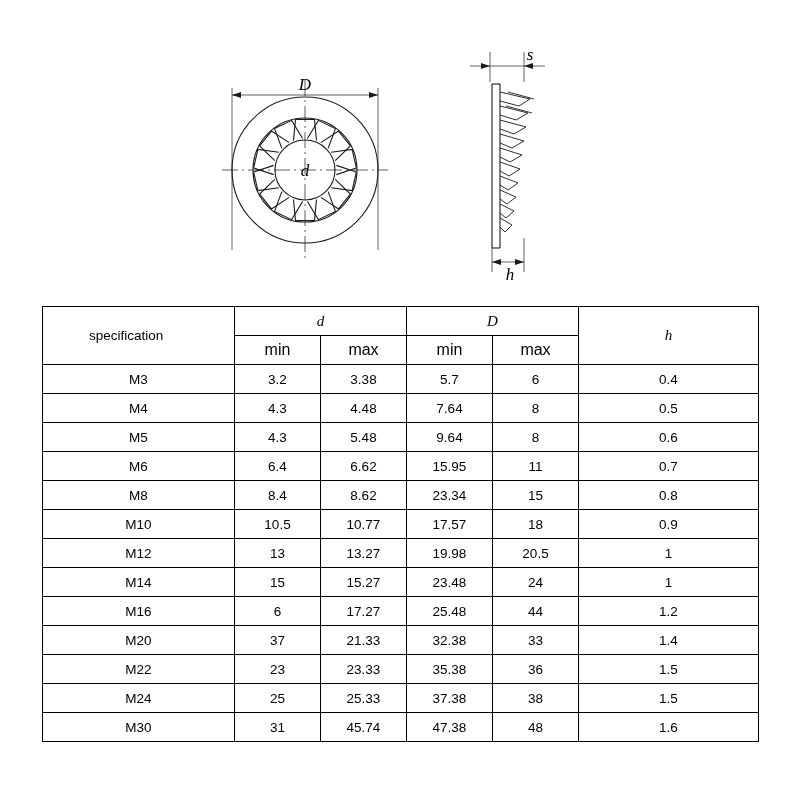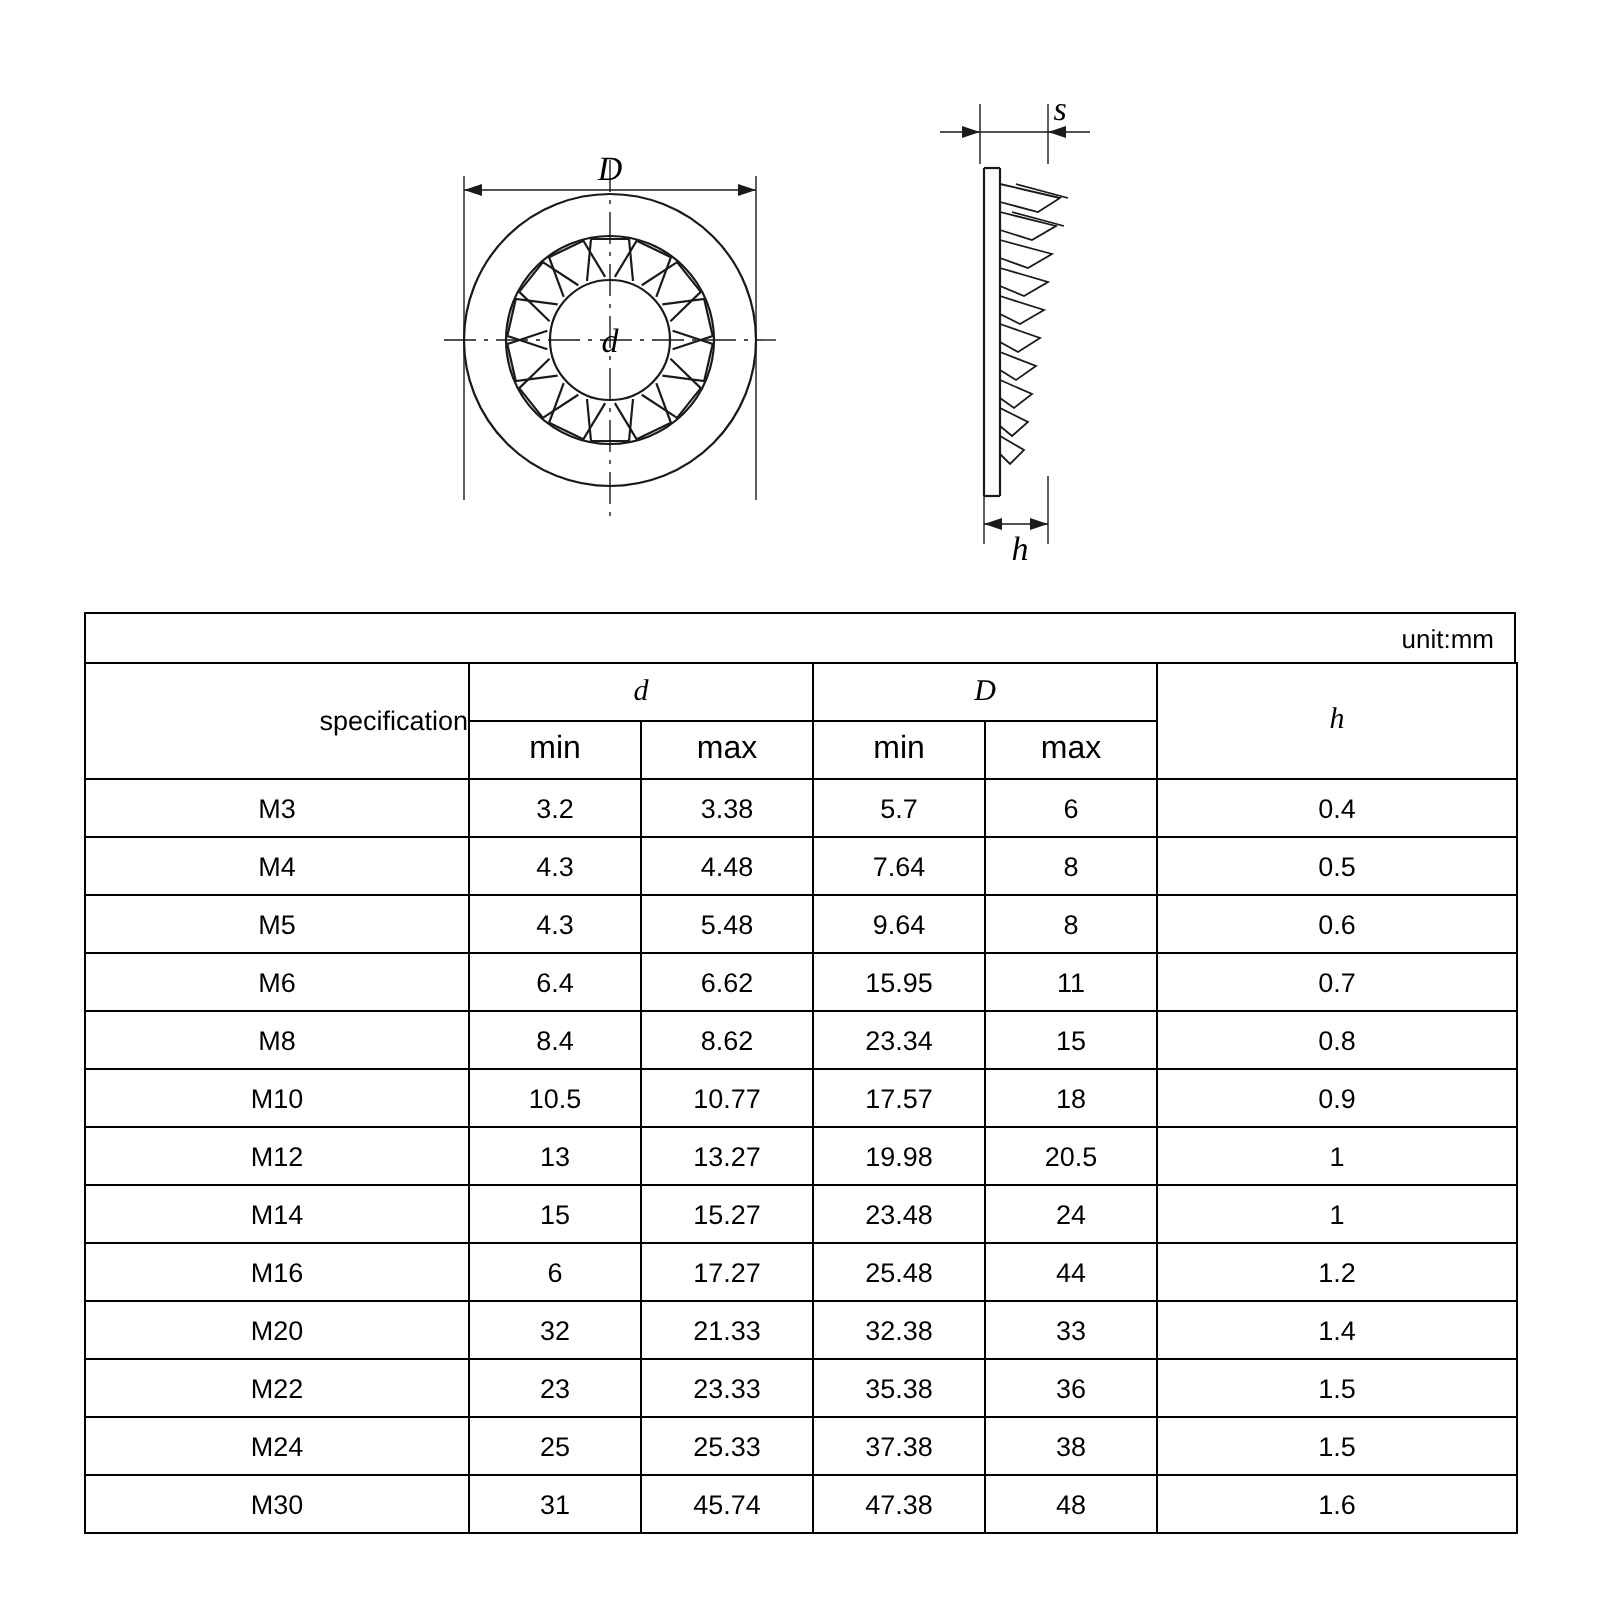--- a/index.html
+++ b/index.html
@@ -50,22 +50,22 @@
     font-size: 13.5px;
   }
   table.spec td, table.spec th {
     border: 1px solid #000;
     text-align: center;
     font-weight: normal;
     height: 28px;
     padding: 0;
   }
   table.spec th.spec-col {
-    text-align: right;
-    padding-left: 26px;
+    text-align: left;
+    padding-left: 46px;
   }
   td.spec-name {
     text-align: center;
   }
   .hdr-group {
     font-style: italic;
     font-family: "Liberation Serif", serif;
     font-size: 15px;
   }
   .hdr-sub {
@@ -197,21 +197,20 @@
     </g>
 
     <text class="dim-letter" x="305" y="90" text-anchor="middle">D</text>
     <text class="dim-letter" x="305" y="176" text-anchor="middle">d</text>
     <text class="dim-letter" x="530" y="60" text-anchor="middle">s</text>
     <text class="dim-letter" x="510" y="280" text-anchor="middle">h</text>
   </svg>
 </div>
 
 <div id="spec-table-wrap">
-  <div id="unit-label">unit:mm</div>
   <table class="spec">
     <colgroup>
       <col class="col-spec">
         <col class="col-dmin">
         <col class="col-dmax">
       <col class="col-Dmin">
         <col class="col-Dmax">
         <col class="col-h">
     </colgroup>
     <thead>
@@ -296,21 +295,21 @@
       <tr>
         <td class="spec-name">M16</td>
         <td>6</td>
         <td>17.27</td>
         <td>25.48</td>
         <td>44</td>
         <td>1.2</td>
       </tr>
       <tr>
         <td class="spec-name">M20</td>
-        <td>32</td>
+        <td>37</td>
         <td>21.33</td>
         <td>32.38</td>
         <td>33</td>
         <td>1.4</td>
       </tr>
       <tr>
         <td class="spec-name">M22</td>
         <td>23</td>
         <td>23.33</td>
         <td>35.38</td>

